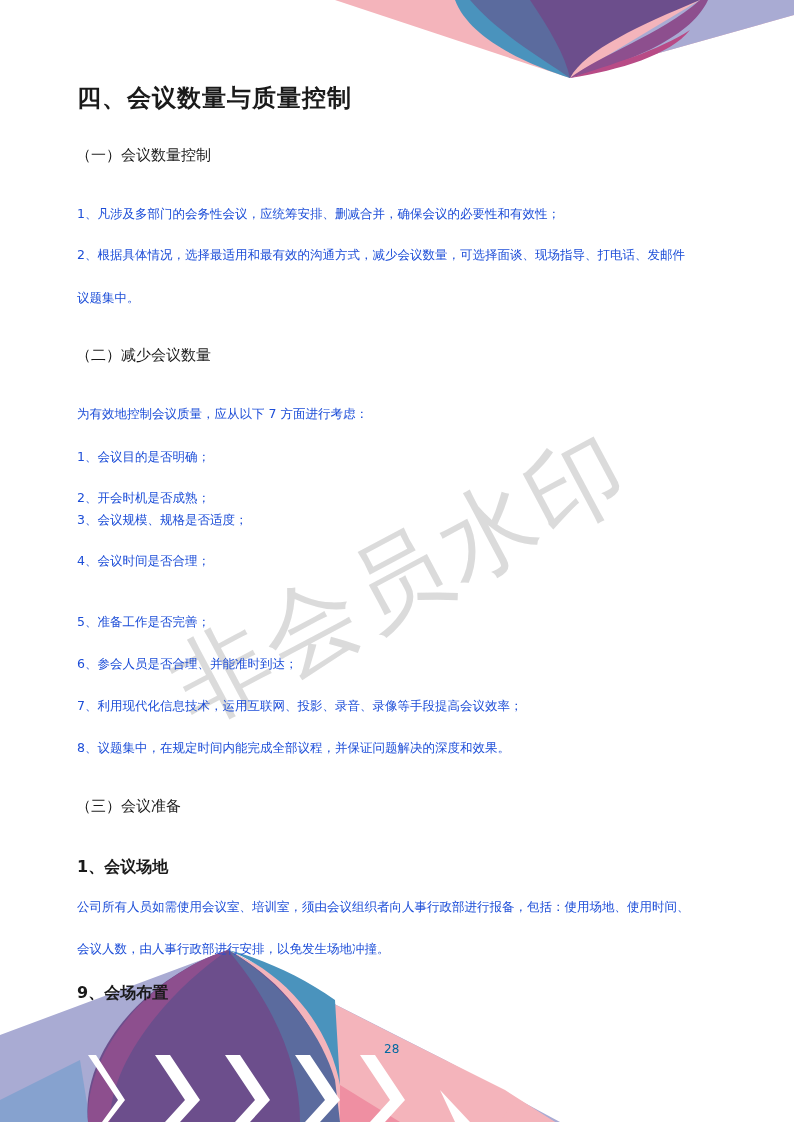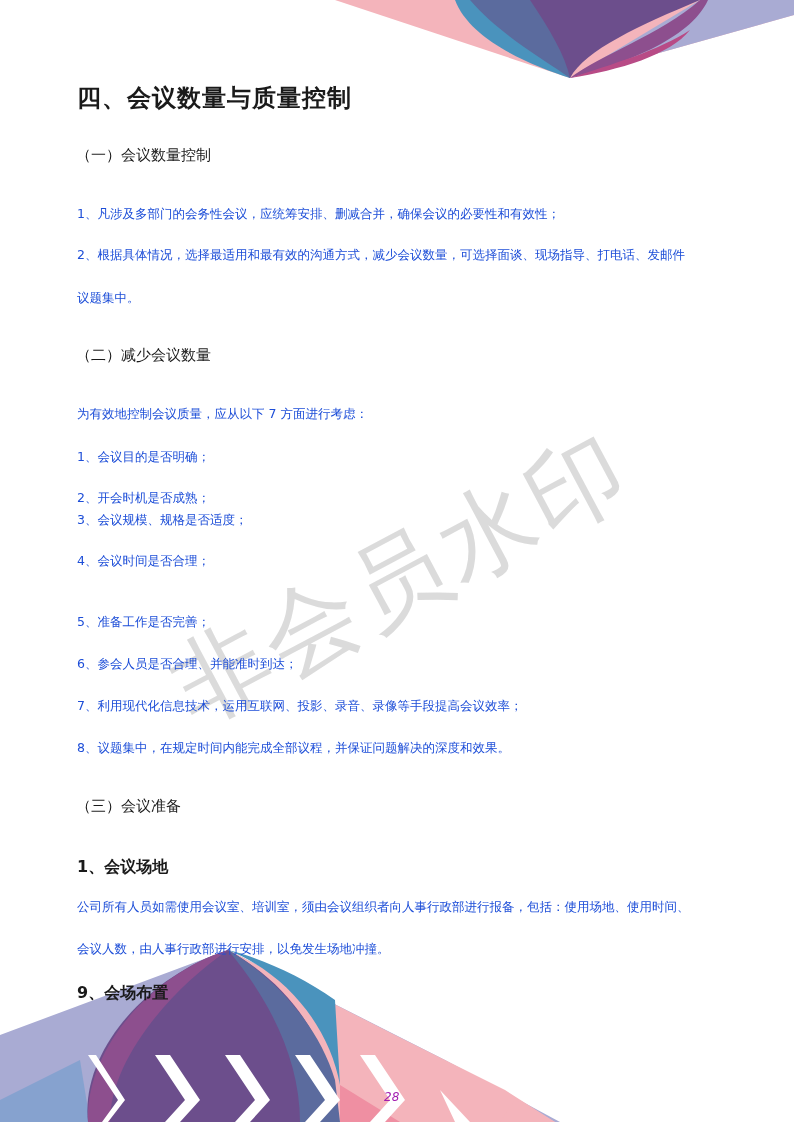--- a/index.html
+++ b/index.html
@@ -15,21 +15,21 @@
     font-size: 96px; color: rgba(190,190,190,0.55);
     transform: rotate(-28deg); transform-origin: left top;
     white-space: nowrap; letter-spacing: 4px;
     font-family: "DejaVu Sans", sans-serif; font-weight: normal;
     top: 640px;
   }
   .h1 { position: absolute; left: 77px; top: 82px; font-size: 24px; font-weight: bold; letter-spacing: 1px; }
   .h2 { position: absolute; left: 76px; font-size: 15px; font-weight: normal; }
   .p { position: absolute; left: 77px; font-size: 12.5px; white-space: nowrap; color: #1d4ed8; }
   .pb { position: absolute; left: 77px; font-size: 16px; font-weight: bold; white-space: nowrap; }
-  .pagenum { position: absolute; left: 384px; top: 1090px; font-size: 12px; color: #a21caf; font-style: italic; }
+  .pagenum { position: absolute; left: 384px; top: 1042px; font-size: 12px; color: #0369a1; }
 </style>
 </head>
 <body>
 
 <svg class="deco" width="794" height="90" viewBox="0 0 794 90">
   <polygon points="335,0 794,0 794,15 570,78" fill="#f4b4bb"></polygon>
   <polygon points="570,78 700,0 794,0 794,15" fill="#a9abd3"></polygon>
   <path d="M455,0 C470,40 530,65 570,78 L570,0 Z" fill="#4a93bd"></path>
   <path d="M470,0 C500,35 545,60 570,78 L580,0 Z" fill="#5b6b9e"></path>
   <path d="M530,0 C550,30 565,55 570,78 C585,50 640,25 700,0 Z" fill="#6c4e8c"></path>

